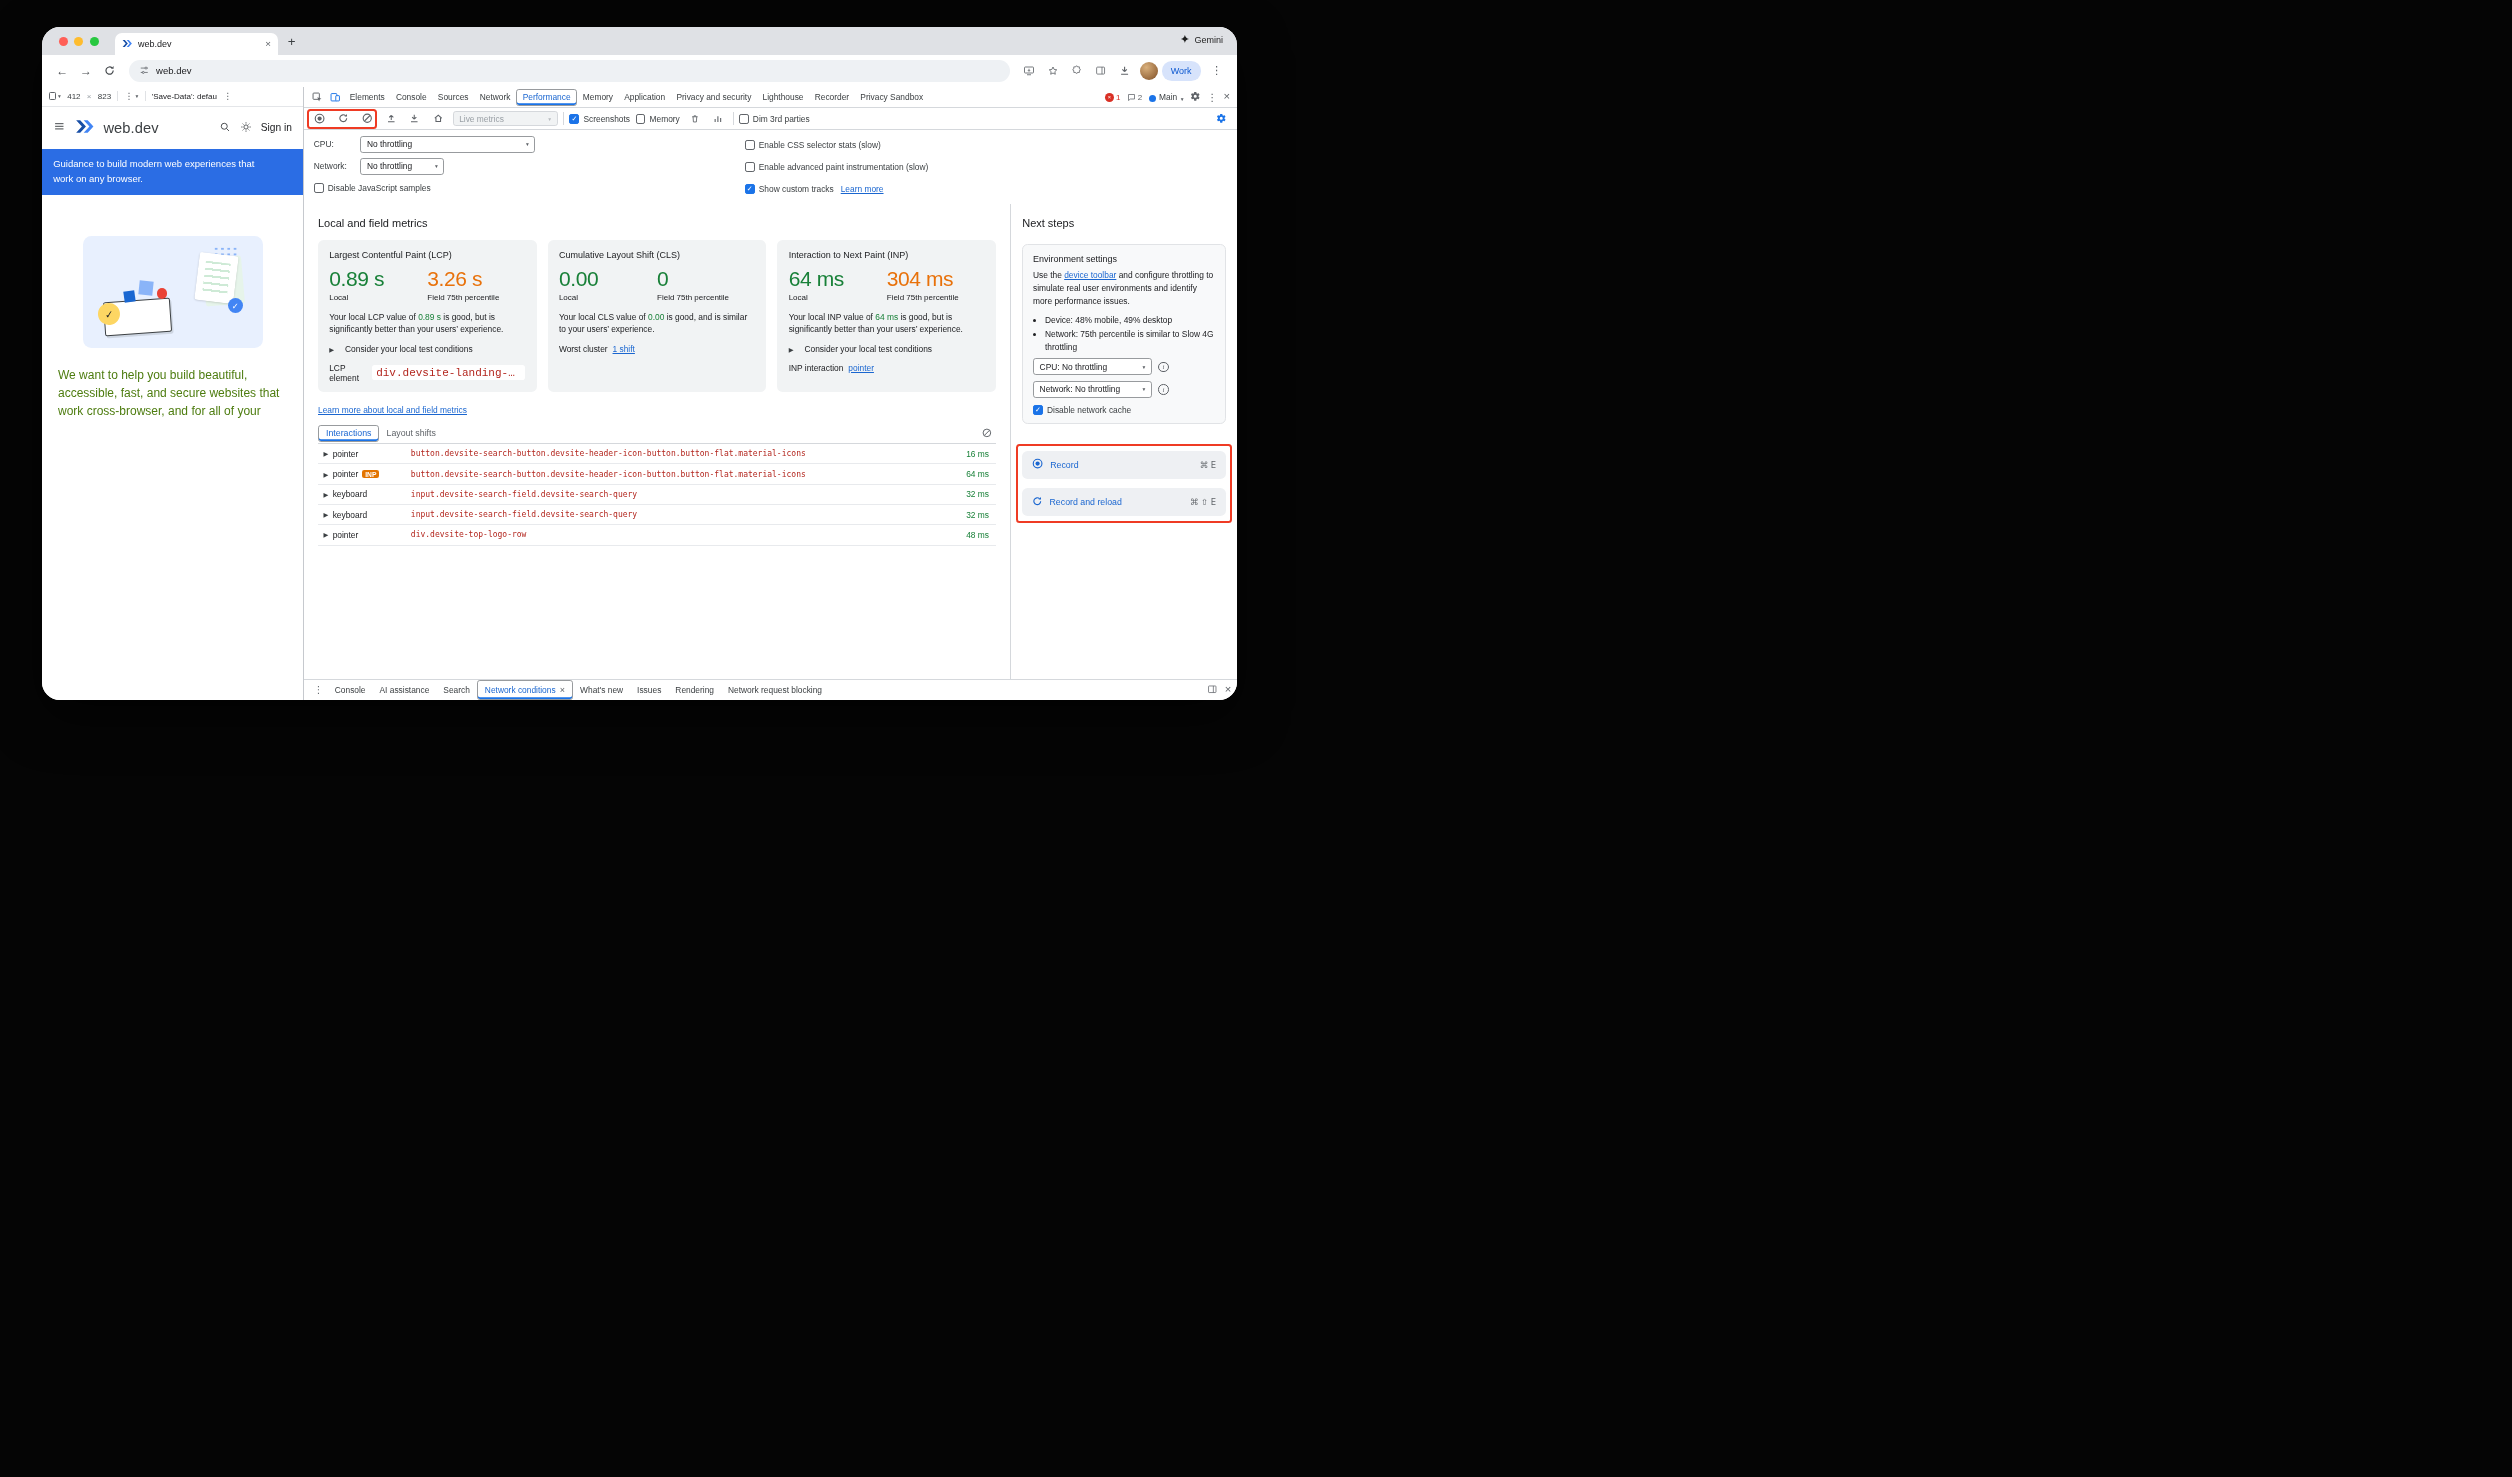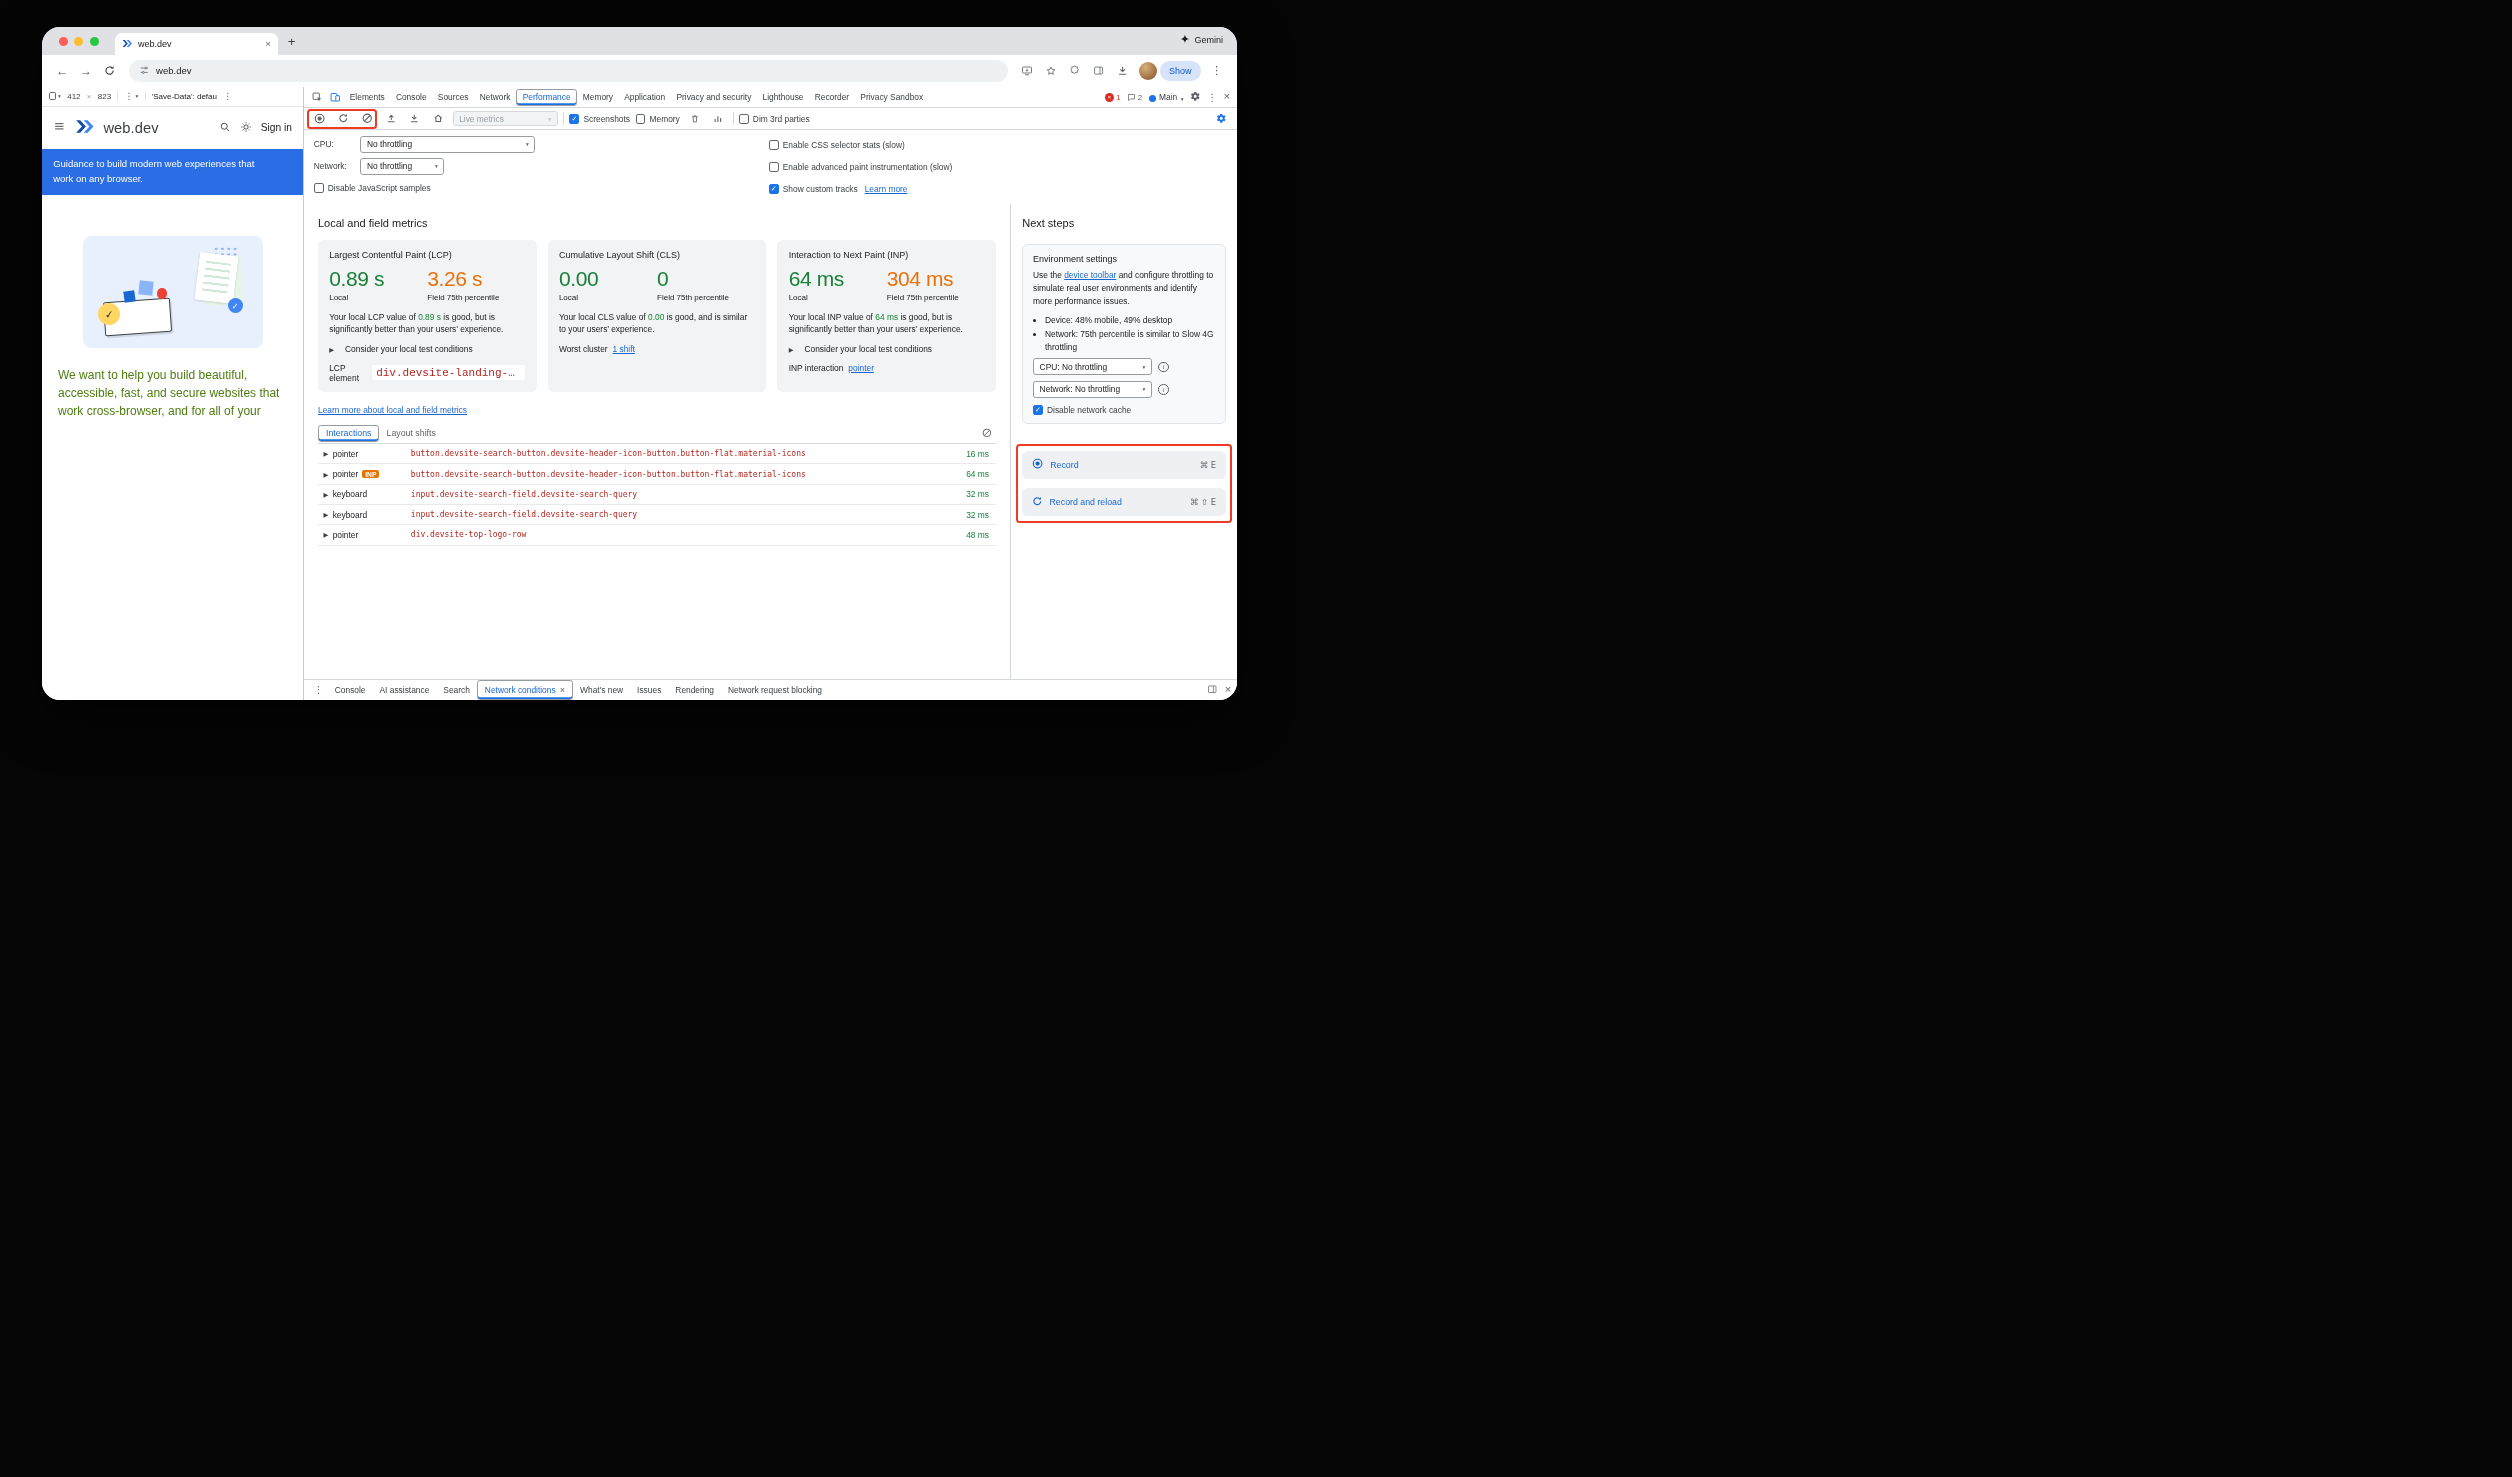--- a/index.html
+++ b/index.html
@@ -77,21 +77,21 @@
 .ico{width:18px;height:18px;display:flex;align-items:center;justify-content:center;color:#5f6368;flex:0 0 auto}
 .vsep{width:0.7px;height:12.6px;background:#d5d8dc;flex:0 0 auto}
 .sel-disabled{height:15.4px;background:#f1f3f4;border:0.7px solid #d5d8dc;border-radius:2.8px;color:#9aa0a6;font-size:8.4px;display:flex;align-items:center;justify-content:space-between;padding:0 5.6px;min-width:105px}
 .chk{display:flex;align-items:center;gap:4.2px;font-size:8.4px;color:#3c4043;white-space:nowrap}
 .cb{width:9.8px;height:9.8px;border:1.1px solid #5f6368;border-radius:2.1px;display:inline-flex;align-items:center;justify-content:center;background:#fff;flex:0 0 auto;font-size:7px}
 .cb.on{background:#1a73e8;border-color:#1a73e8;color:#fff}
 .cb.on::after{content:"✓"}
 .annot{position:absolute;border:2.1px solid #ef3b24;border-radius:3.5px;pointer-events:none;z-index:5}
 .toolbar-annot{left:2.8px;top:0.7px;width:70px;height:20.3px}
 
-.psettings{display:flex;padding:5.6px 9.8px 7px;gap:34px;border-bottom:0;flex:0 0 auto;font-size:8.4px;color:#3c4043}
+.psettings{display:flex;padding:5.6px 9.8px 7px;gap:10px;border-bottom:0;flex:0 0 auto;font-size:8.4px;color:#3c4043}
 .pset-col{display:flex;flex-direction:column;gap:4.9px}
 .pset-col.left{width:421px}
 .pset-col.right{flex:1;padding-top:0.7px}
 .pset-row{display:flex;align-items:center;gap:5.6px;height:17px}
 .lbl{width:41px}
 .sel{height:17px;background:#fff;border:0.7px solid #989b9e;border-radius:2.8px;display:inline-flex;align-items:center;justify-content:space-between;gap:5.6px;padding:0 5.6px;font-size:8.4px;color:#202124;white-space:nowrap}
 .sel.cpu{width:175px}.sel.net{width:84px}
 .link{color:#1a66d0;text-decoration:underline;cursor:pointer}
 
 .pmain{flex:1;display:flex;min-height:0}
@@ -218,21 +218,21 @@
           <line x1="15" y1="4.5" x2="15" y2="19.5" stroke="#5f6368" stroke-width="1.7"></line>
         </svg>
     </span>
     <span class="tb-ico">
       <svg width="11.2" height="11.2" viewBox="0 0 16 16">
           <path d="M8 2.5v7M8 9.5L4.8 6.3M8 9.5l3.2-3.2M3 13.2h10" stroke="#5f6368" stroke-width="1.6" fill="none"></path>
         </svg>
     </span>
     <div class="profile-chip">
       <span class="avatar"></span>
-      <span class="work-pill">Show</span>
+      <span class="work-pill">Work</span>
     </div>
     <span class="tb-ico kebab" style="font-size:11.2px">⋮</span>
   </div>
 
   <div class="content">
 
     <div class="page-col">
       <div class="device-bar">
         <span class="db-ctl">
             <span class="db-rect"></span>

